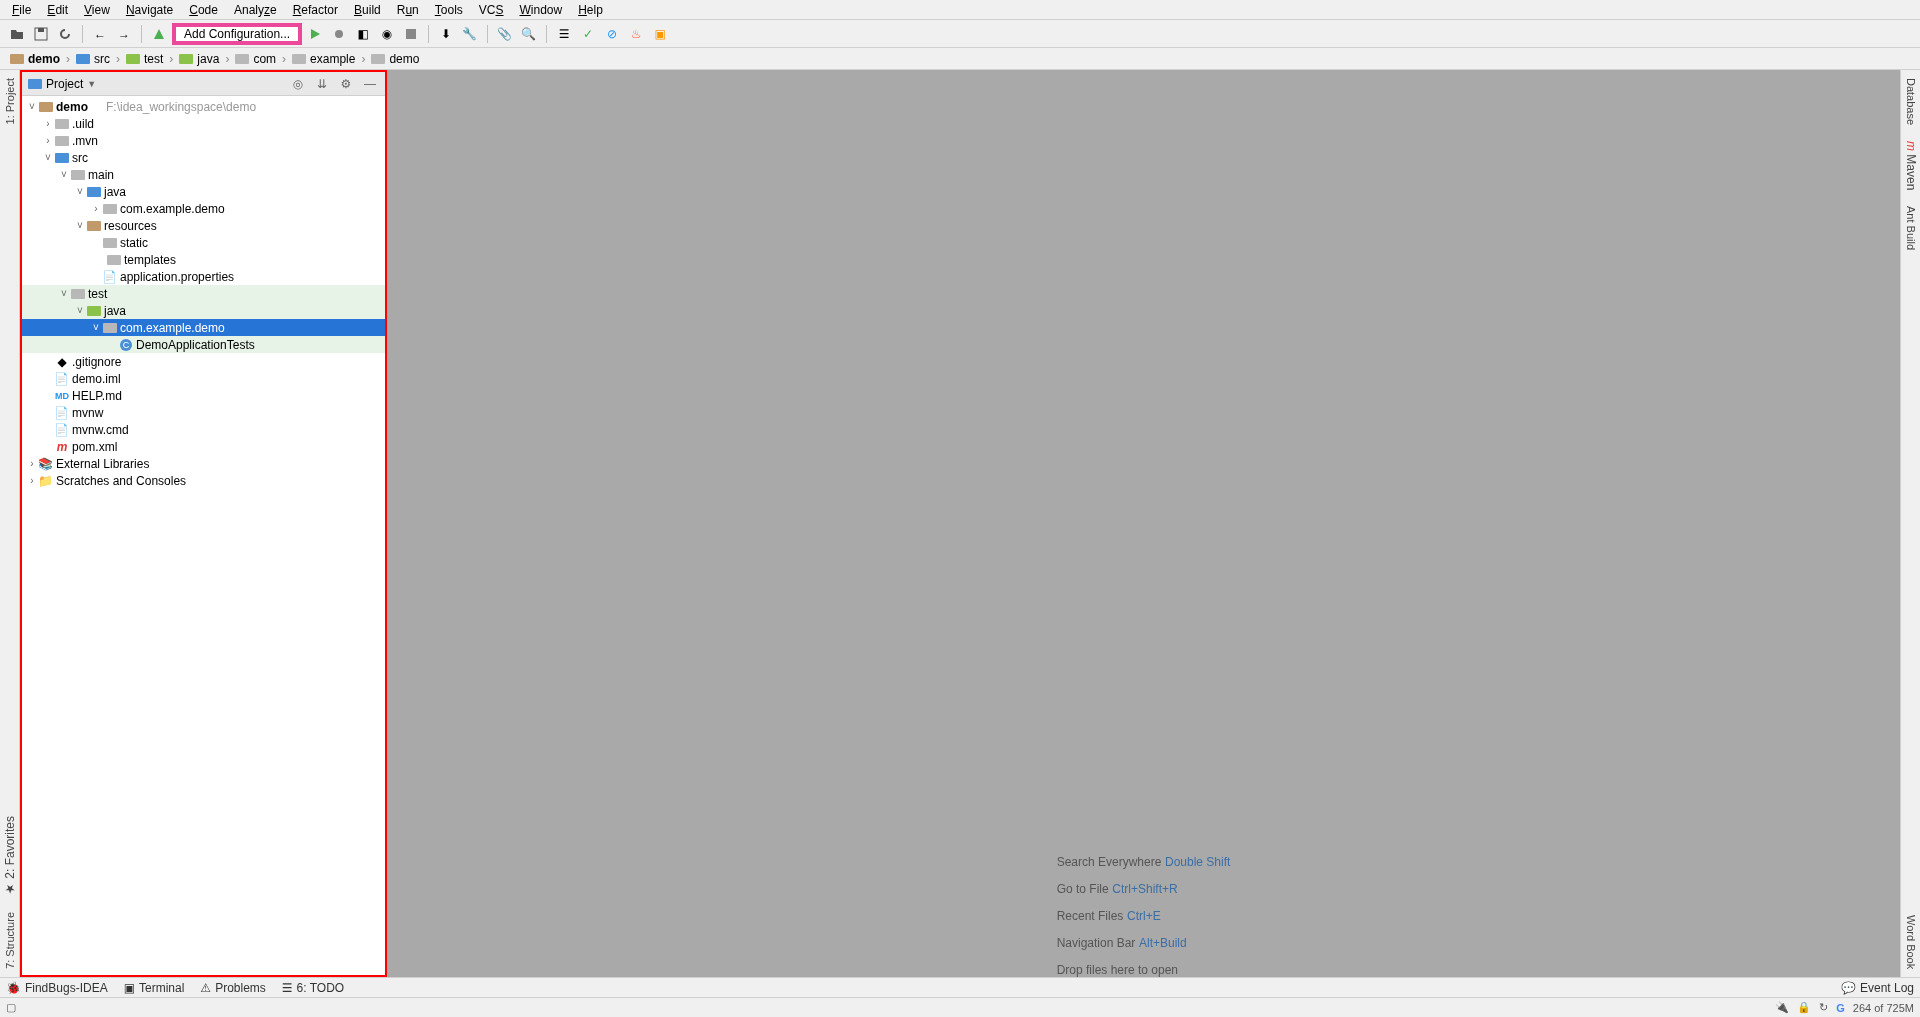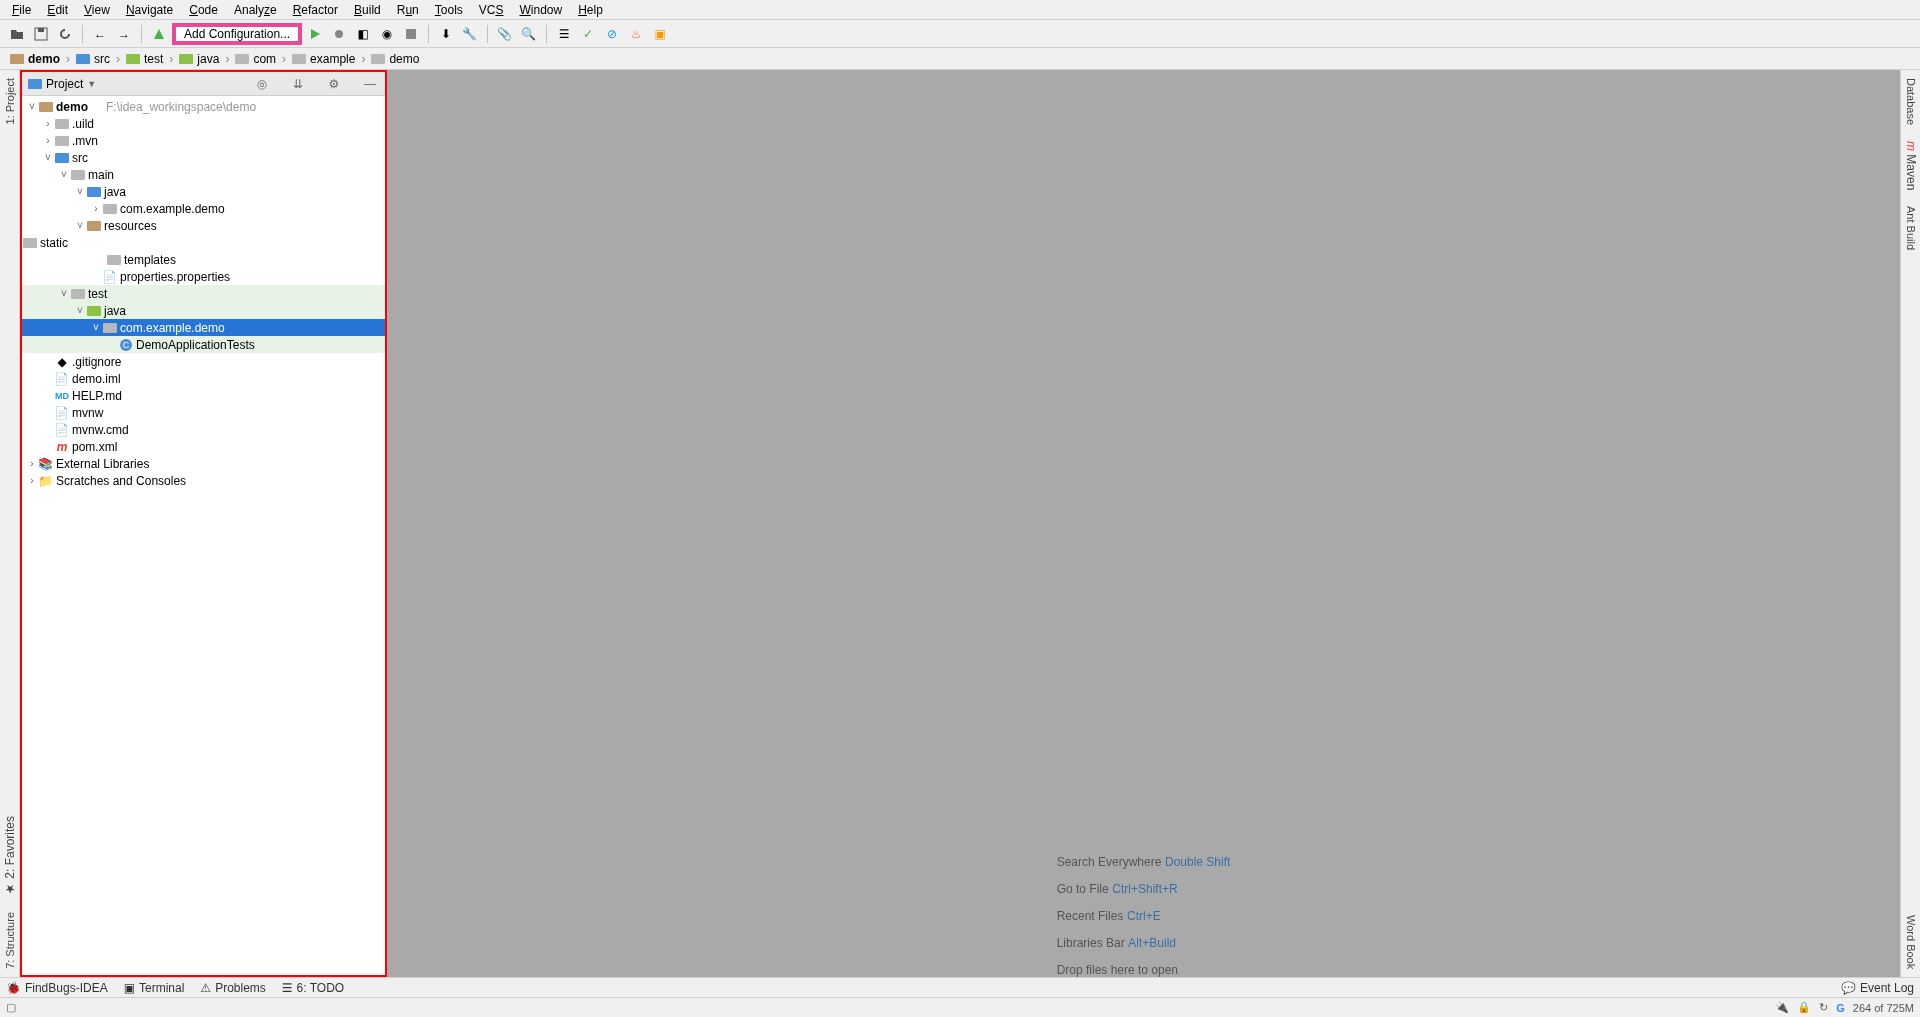--- a/index.html
+++ b/index.html
@@ -26,21 +26,21 @@
 
 
 .main { flex: 1; display: flex; min-height: 0; }
 .left-gutter, .right-gutter { width: 20px; background: #f0f0f0; border-right: 1px solid #d0d0d0; display: flex; flex-direction: column; align-items: center; }
 .right-gutter { border-right: none; border-left: 1px solid #d0d0d0; }
 .gutter-label { writing-mode: vertical-rl; padding: 8px 0; cursor: pointer; font-size: 11px; color: #444; }
 .gutter-spacer { flex: 1; }
 
 
 .project-panel { width: 367px; background: #fff; border-right: 1px solid #d0d0d0; display: flex; flex-direction: column; border: 2px solid red; position: relative; }
-.panel-header { height: 24px; background: #e8e8e8; border-bottom: 1px solid #d0d0d0; display: flex; align-items: center; padding: 0 6px; gap: 18px; }
+.panel-header { height: 24px; background: #e8e8e8; border-bottom: 1px solid #d0d0d0; display: flex; align-items: center; padding: 0 6px; gap: 6px; }
 .panel-header .title { flex: 1; display: flex; align-items: center; gap: 4px; }
 .panel-header .hbtn { width: 18px; height: 18px; display: flex; align-items: center; justify-content: center; cursor: pointer; color: #666; }
 
 
 .tree { flex: 1; overflow: auto; padding: 2px 0; background: #fff; }
 .tree-row { height: 17px; display: flex; align-items: center; cursor: pointer; white-space: nowrap; }
 .tree-row.selected { background: #2675d6; color: #fff; }
 .tree-row.hl { background: #e6f3e6; }
 .tree-row .arrow { width: 12px; text-align: center; color: #666; font-size: 10px; }
 .tree-row.selected .arrow { color: #fff; }
@@ -252,35 +252,35 @@
           </span>
         <span class="label">com.example.demo</span>
       </div>
       <div class="tree-row" style="padding-left:52px">
         <span class="arrow">˅</span>
         <span class="icon">
             <span class="folder-icon" style="background:#c19a6b"></span>
           </span>
         <span class="label">resources</span>
       </div>
-      <div class="tree-row" style="">
+      <div class="tree-row" style="padding-left:80px">
         <span class="icon">
             <span class="folder-icon"></span>
           </span>
         <span class="label">static</span>
       </div>
       <div class="tree-row" style="padding-left:84px">
         <span class="icon">
             <span class="folder-icon"></span>
           </span>
         <span class="label">templates</span>
       </div>
       <div class="tree-row" style="padding-left:80px">
         <span class="icon">📄</span>
-        <span class="label">properties.properties</span>
+        <span class="label">application.properties</span>
       </div>
       <div class="tree-row hl" style="padding-left:36px">
         <span class="arrow">˅</span>
         <span class="icon">
             <span class="folder-icon"></span>
           </span>
         <span class="label">test</span>
       </div>
       <div class="tree-row hl" style="padding-left:52px">
         <span class="arrow">˅</span>
@@ -337,21 +337,21 @@
         <span class="label">Scratches and Consoles</span>
       </div>
     </div>
   </div>
 
   <div class="editor">
     <div class="hints">
       <div class="hint"><span>Search Everywhere</span> <span class="shortcut">Double Shift</span></div>
       <div class="hint"><span>Go to File</span> <span class="shortcut">Ctrl+Shift+R</span></div>
       <div class="hint"><span>Recent Files</span> <span class="shortcut">Ctrl+E</span></div>
-      <div class="hint"><span>Libraries Bar</span> <span class="shortcut">Alt+Build</span></div>
+      <div class="hint"><span>Navigation Bar</span> <span class="shortcut">Alt+Build</span></div>
       <div class="hint"><span>Drop files here to open</span></div>
     </div>
   </div>
 
   <div class="right-gutter">
     <div class="gutter-label">Database</div>
     <div class="gutter-label"><span style="color:#e53935;font-style:italic">m </span><span>Maven</span></div>
     <div class="gutter-label">Ant Build</div>
     <div class="gutter-spacer"></div>
     <div class="gutter-label">Word Book</div>

